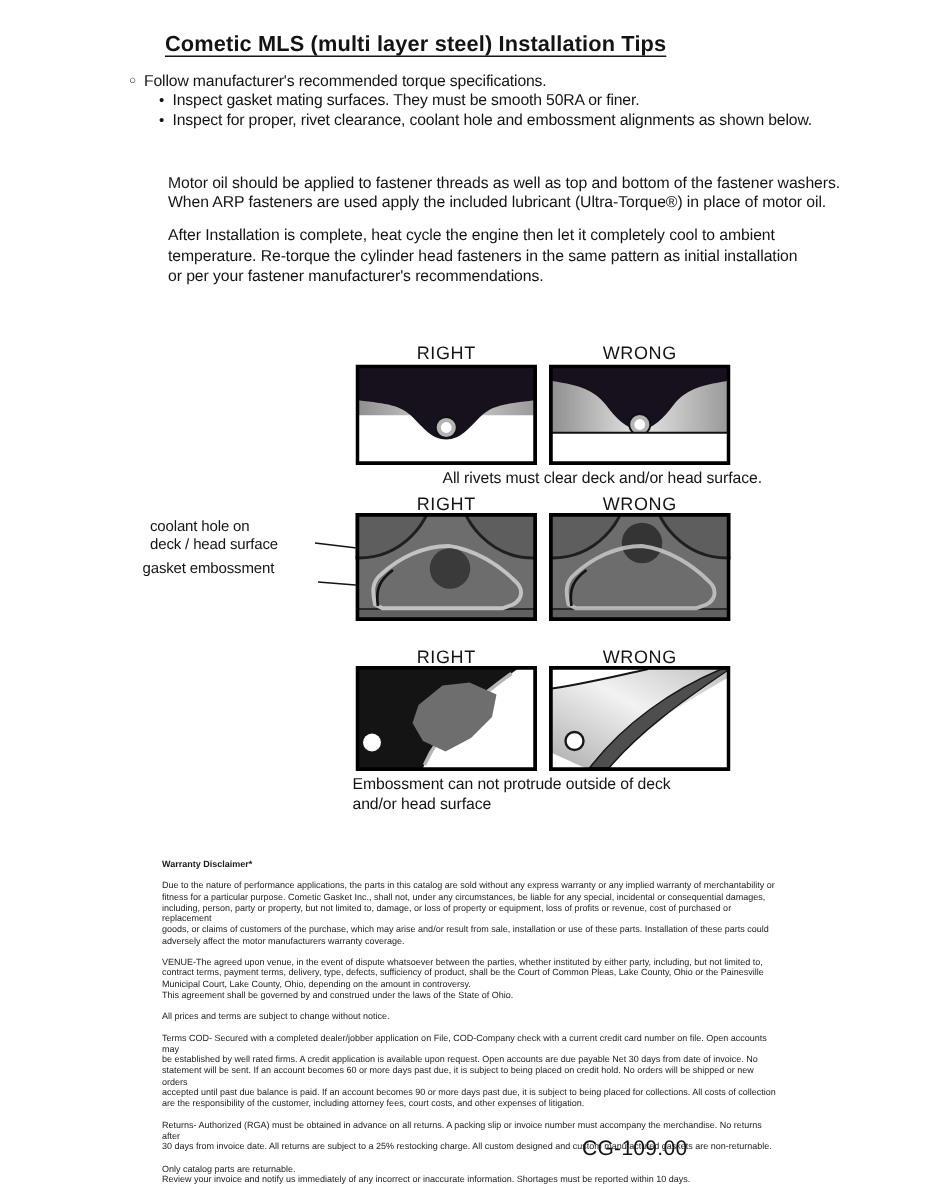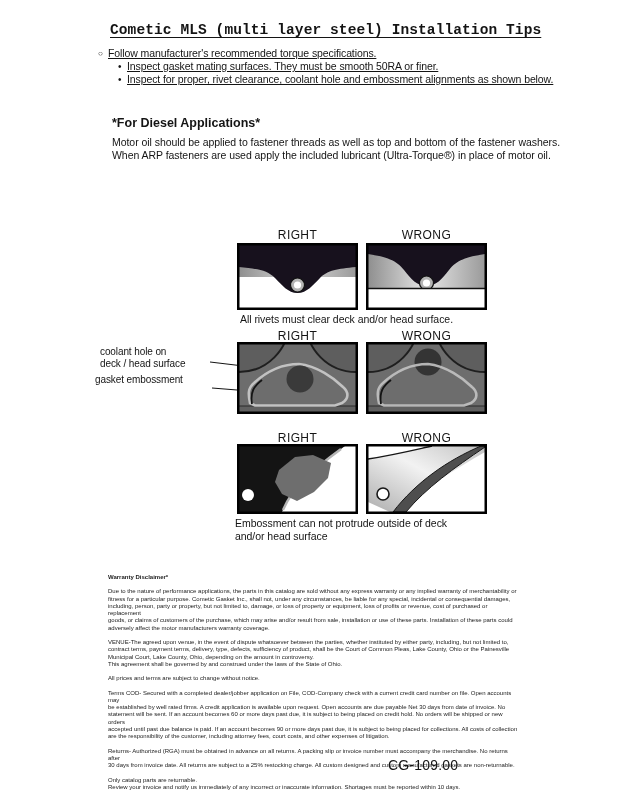--- a/index.html
+++ b/index.html
@@ -4,23 +4,23 @@
 <style>
   html,body{margin:0;padding:0;background:#e8e8e8;}
   .page{
     position:relative;width:618px;height:800px;background:#ffffff;
     font-family:"Liberation Sans","DejaVu Sans",sans-serif;color:#141414;
     overflow:hidden;margin:0 auto;
   }
   .title{
     position:absolute;left:110px;top:22px;margin:0;
     font-size:14.5px;font-weight:700;letter-spacing:0.1px;
-    text-decoration:underline;text-underline-offset:3px;font-family:Liberation Mono, monospace;
+    text-decoration:underline;text-underline-offset:3px;
   }
-  .blist{position:absolute;left:98px;top:47px;font-size:10.5px;letter-spacing:-0.1px;text-decoration:underline;}
+  .blist{position:absolute;left:86px;top:47px;font-size:10.5px;letter-spacing:-0.1px;}
   .b-item,.b-sub{line-height:13px;white-space:nowrap;}
   .b-sub{padding-left:20px;}
   .b-dot{display:inline-block;width:10px;font-size:8px;vertical-align:1px;}
   .b-dot2{display:inline-block;width:9px;font-size:10px;}
   .diesel{position:absolute;left:112px;top:116px;width:450px;}
   .diesel h2{margin:0 0 6px 0;font-size:12.5px;font-weight:700;}
   .diesel p{margin:0 0 9px 0;font-size:10.5px;line-height:13.2px;white-space:pre-line;letter-spacing:-0.05px;}
   .dg-label{position:absolute;font-size:12px;letter-spacing:0.4px;text-align:center;width:121px;}
   .dg-box{position:absolute;width:121px;}
   .dg-caption{position:absolute;font-size:10.5px;line-height:12.5px;letter-spacing:-0.05px;}
@@ -39,23 +39,25 @@
 
   <h1 class="title">Cometic MLS (multi layer steel) Installation Tips</h1>
 
   <div class="blist">
     <div class="b-item"><span class="b-dot">○</span><span>Follow manufacturer's recommended torque specifications.</span></div>
     <div class="b-sub"><span class="b-dot2">•</span><span>Inspect gasket mating surfaces.  They must be smooth 50RA or finer.</span></div>
     <div class="b-sub"><span class="b-dot2">•</span><span>Inspect for proper, rivet clearance, coolant hole and embossment alignments as shown below.</span></div>
   </div>
 
   <div class="diesel">
-    <h2>*For Diesel Applications*</h2>
     <p>Motor oil should be applied to fastener threads as well as top and bottom of the fastener washers.
 When ARP fasteners are used apply the included lubricant (Ultra-Torque®) in place of motor oil.</p>
+    <p>After Installation is complete, heat cycle the engine then let it completely cool to ambient
+temperature. Re-torque the cylinder head fasteners in the same pattern as initial installation
+or per your fastener manufacturer's recommendations.</p>
   </div>
 
   <div class="dg-label" style="left:237px;top:228px;">RIGHT</div>
   <div class="dg-label" style="left:366px;top:228px;">WRONG</div>
 
   <svg class="dg-box" style="left:237px;top:243px;" width="121" height="67" viewBox="0 0 121 67">
     <defs>
         <linearGradient id="g1a" x1="0" y1="0" x2="1" y2="0">
       <stop offset="0" stop-color="#8f8f8f"></stop>
           <stop offset="0.5" stop-color="#d9d9d9"></stop>
@@ -82,21 +84,21 @@
     <rect x="0" y="0" width="121" height="67" fill="#ffffff"></rect>
     <rect x="2" y="11" width="117" height="35" fill="url(#g1b)"></rect>
     <path d="M2,2 H119 V11 C100,14 91,17 83,27 C76,36 70,43 60.5,43 C51,43 45,36 38,27 C30,17 21,14 2,11 Z" fill="#17111d"></path>
     <circle cx="60.5" cy="40" r="7" fill="#b4b4b4" stroke="#101010" stroke-width="1.2"></circle>
     <circle cx="60.5" cy="40" r="3.6" fill="#ffffff"></circle>
     <rect x="2" y="45.5" width="117" height="19.5" fill="#ffffff"></rect>
     <line x1="2" y1="45.5" x2="119" y2="45.5" stroke="#111111" stroke-width="1.4"></line>
     <rect x="1.25" y="1.25" width="118.5" height="64.5" fill="none" stroke="#000000" stroke-width="2.5"></rect>
   </svg>
 
-  <div class="dg-caption" style="left:240px;top:313px;width:280px;">All rivets must clear deck and/or head surface.</div>
+  <div class="dg-caption" style="left:228px;top:313px;width:280px;text-align:right;">All rivets must clear deck and/or head surface.</div>
 
   <div class="dg-label" style="left:237px;top:329px;">RIGHT</div>
   <div class="dg-label" style="left:366px;top:329px;">WRONG</div>
 
   <div class="ann" style="left:100px;top:346px;width:110px;">
     <div>coolant hole on</div>
     <div>deck / head surface</div>
   </div>
   <div class="ann" style="left:95px;top:374px;width:113px;">
     <div>gasket embossment</div>

